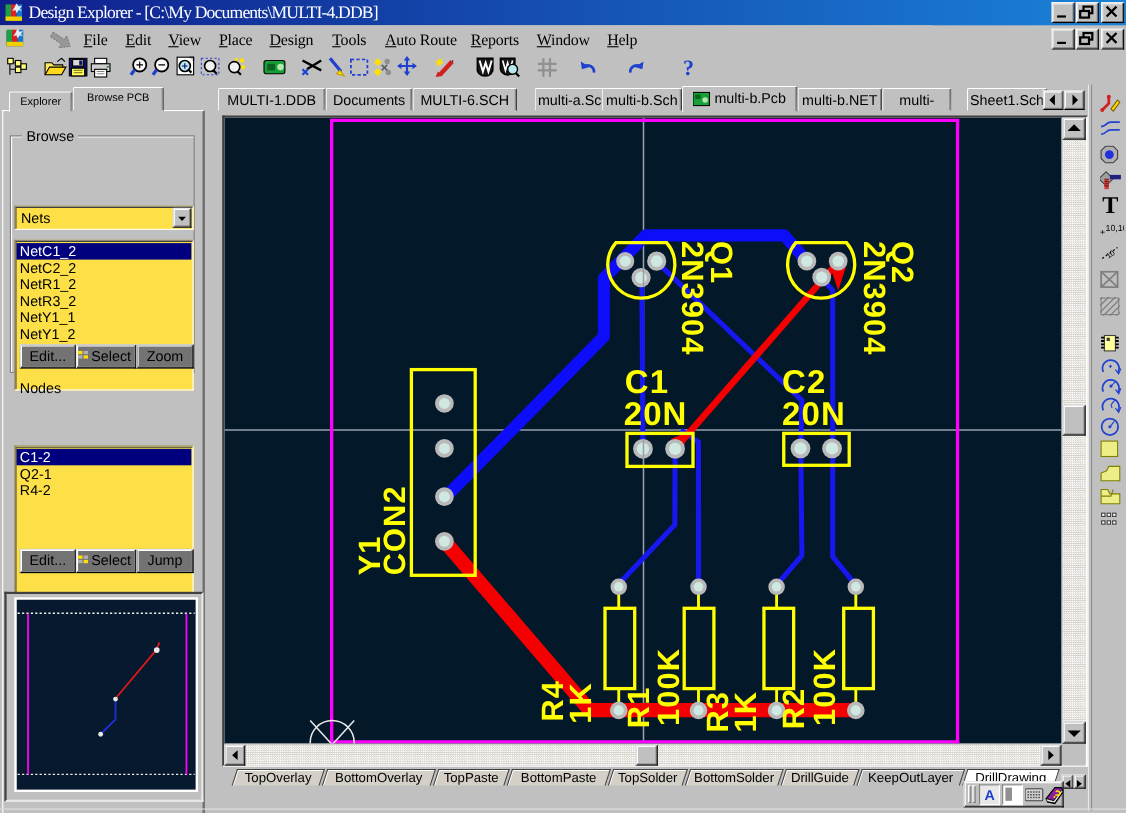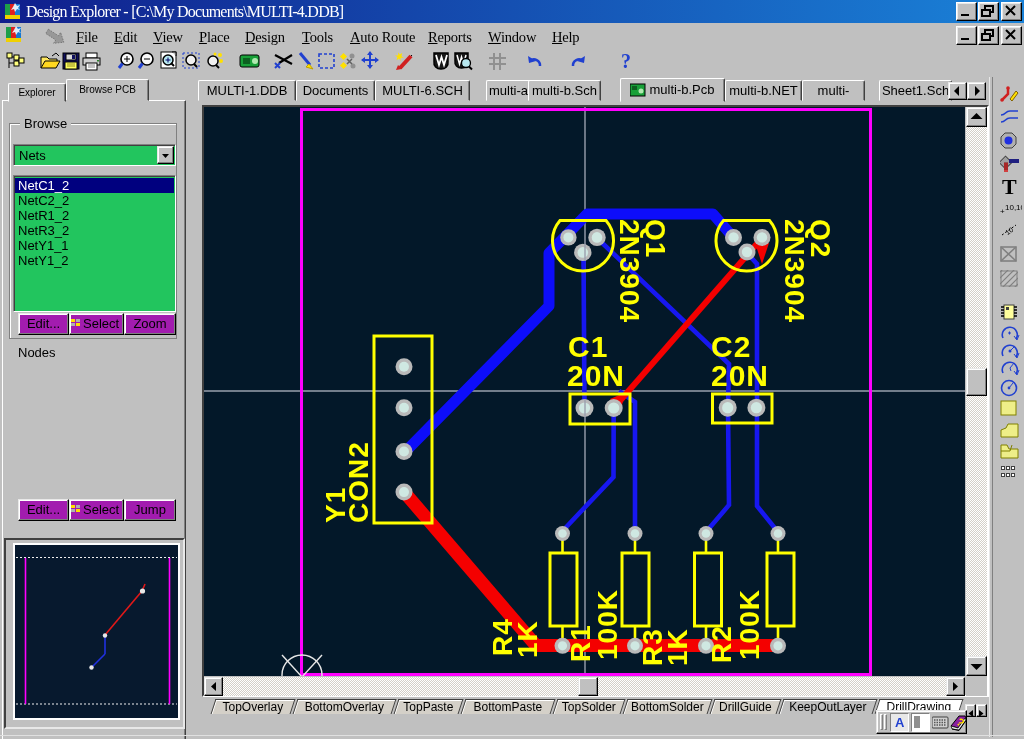--- a/index.html
+++ b/index.html
@@ -18,23 +18,23 @@
 .menuitem { position:absolute; top:6px; color:#000; font:14.5px "Liberation Serif", serif; letter-spacing:-0.2px; }
 .menuitem u { text-decoration:underline; }
 #toolbar { left:0; top:48px; width:1024px; height:28px; background:#c0c0c0; }
 #toolbar svg, #menubar svg { position:absolute; }
 
 #leftpanel { left:0; top:76px; width:190px; height:663px; background:#c0c0c0; }
 .ptab { position:absolute; background:#c0c0c0; border:1px solid;
   border-color:#fff #404040 #c0c0c0 #fff; border-radius:2px 2px 0 0;
   box-shadow:inset -1px 0 0 #808080; font-size:10px; color:#000; text-align:center; }
 .gbox { position:absolute; border:1px solid #808080; box-shadow:1px 1px 0 #fff inset; }
-.sunken { background:#22c55e; border:1px solid; border-color:#808080 #fff #fff #808080;
-  box-shadow:inset 1px 1px 0 #404040; }
-.btn { position:absolute; background:#a21caf; border:1px solid; border-color:#e8e8e8 #000 #000 #e8e8e8;
+.sunken { background:#fde047; border:1px solid; border-color:#808080 #fff #fff #808080;
+  box-shadow:inset 1px 1px 0 #404040;margin-top:43px; }
+.btn { position:absolute; background:#737373; border:1px solid; border-color:#e8e8e8 #000 #000 #e8e8e8;
   box-shadow:inset -1px -1px 0 #808080, inset 1px 1px 0 #fff;
   font-size:13px; color:#000; text-align:center; overflow:hidden; white-space:nowrap; }
 .litem { height:15px; font-size:13px; color:#000; padding-left:3px; white-space:nowrap; }
 .lsel { background:#00007f; color:#fff; }
 .lab13 { position:absolute; font-size:13px; color:#000; }
 
 #mainarea { left:190px; top:76px; width:803px; height:663px; background:#c0c0c0; }
 .dtab { position:absolute; top:4px; height:21px; background:#c0c0c0; border:1px solid;
   border-color:#fff #404040 #c0c0c0 #fff; border-radius:2px 2px 0 0;
   box-shadow:inset -1px 0 0 #808080;
@@ -257,20 +257,25 @@
     </div>
     <div class="btn" style="left:18px;top:237px;width:51px;height:22px;line-height:20px">Edit...</div>
     <div class="btn" style="left:69px;top:237px;width:55px;height:22px;line-height:20px;text-align:left"><svg style="vertical-align:-2px" width="13" height="13">
           <rect x="1" y="2" width="4" height="3" fill="#ffe000"></rect>
           <rect x="6" y="2" width="4" height="3" fill="#b0b0b0"></rect>
           <rect x="1" y="6" width="4" height="3" fill="#b0b0b0"></rect>
           <rect x="6" y="6" width="4" height="3" fill="#ffe000"></rect>
         </svg>Select</div>
     <div class="btn" style="left:124px;top:237px;width:52px;height:22px;line-height:20px">Zoom</div>
     <div class="lab13" style="left:18px;top:269px">Nodes</div>
+    <div class="abs sunken" style="left:13px;top:286px;width:163px;height:135px;padding:2px 1px 0 1px">
+      <div class="litem lsel">C1-2</div>
+      <div class="litem">Q2-1</div>
+      <div class="litem">R4-2</div>
+    </div>
     <div class="btn" style="left:18px;top:423px;width:51px;height:22px;line-height:20px">Edit...</div>
     <div class="btn" style="left:69px;top:423px;width:55px;height:22px;line-height:20px;text-align:left"><svg style="vertical-align:-2px" width="13" height="13">
           <rect x="1" y="2" width="4" height="3" fill="#ffe000"></rect>
           <rect x="6" y="2" width="4" height="3" fill="#b0b0b0"></rect>
           <rect x="1" y="6" width="4" height="3" fill="#b0b0b0"></rect>
           <rect x="6" y="6" width="4" height="3" fill="#ffe000"></rect>
         </svg>Select</div>
     <div class="btn" style="left:124px;top:423px;width:52px;height:22px;line-height:20px">Jump</div>
     <div class="abs" style="left:4px;top:462px;width:181px;height:191px;border:2px solid;border-color:#404040 #e8e8e8 #e8e8e8 #404040"></div>
     <div class="abs" style="left:13px;top:467px;width:167px;height:177px;background:#fff"></div>
@@ -287,21 +292,21 @@
       <circle cx="127.5" cy="46" r="2.6" fill="#e8e8e8"></circle>
       <circle cx="90" cy="90.5" r="2.2" fill="#e8e8e8"></circle>
       <circle cx="76.5" cy="122.5" r="2.2" fill="#e8e8e8"></circle>
     </svg>
   </div>
   <div id="mainarea" class="abs">
     <div class="dtab" style="left:8px;width:98px;line-height:20px">MULTI-1.DDB</div>
     <div class="dtab" style="left:106px;width:79px;line-height:20px">Documents</div>
     <div class="dtab" style="left:185px;width:95px;line-height:20px">MULTI-6.SCH</div>
     <div class="dtab" style="left:296px;width:71px;line-height:20px">multi-a.Sch</div>
-    <div class="dtab" style="left:338px;width:73px;line-height:20px">multi-b.Sch</div>
+    <div class="dtab" style="left:357px;width:73px;line-height:20px">multi-b.Sch</div>
     <div class="dtab" style="left:430px;top:2px;height:24px;width:105px;line-height:22px;z-index:2"><svg style="vertical-align:-3px;margin-right:3px" width="16" height="14">
           <rect x="0" y="1" width="15" height="12" fill="#18a038" stroke="#000"></rect>
           <rect x="2" y="3" width="5" height="4" fill="#0c6020"></rect>
           <circle cx="11" cy="8" r="2.5" fill="#b0e8b0"></circle>
         </svg>multi-b.Pcb</div>
     <div class="dtab" style="left:535px;width:77px;line-height:20px">multi-b.NET</div>
     <div class="dtab" style="left:612px;width:63px;line-height:20px">multi-c.Sch</div>
     <div class="dtab" style="left:689px;width:73px;line-height:20px;overflow:hidden">Sheet1.Sch</div>
     <div class="scrollbtn" style="left:758px;top:6px;width:19px;height:18px"><svg width="17" height="16">
           <path d="M10 3 l-5 5 l5 5 z" fill="#000"></path>

